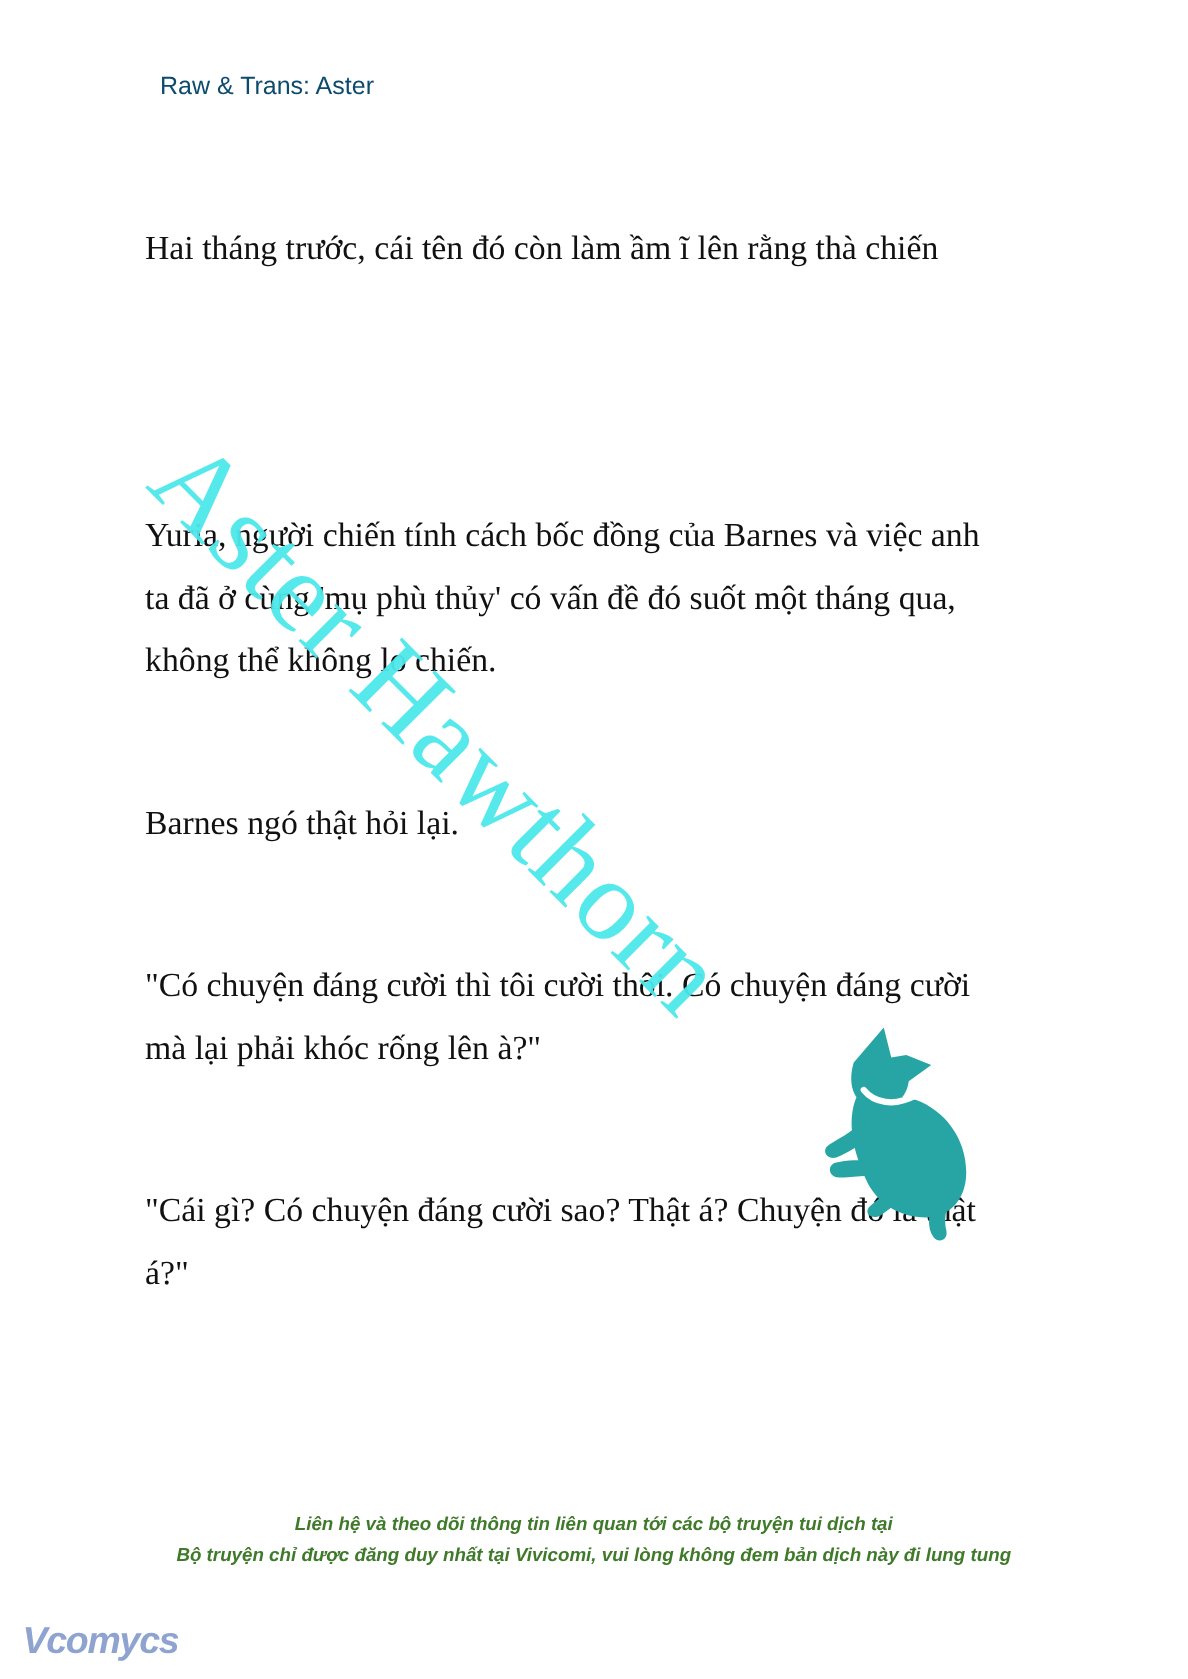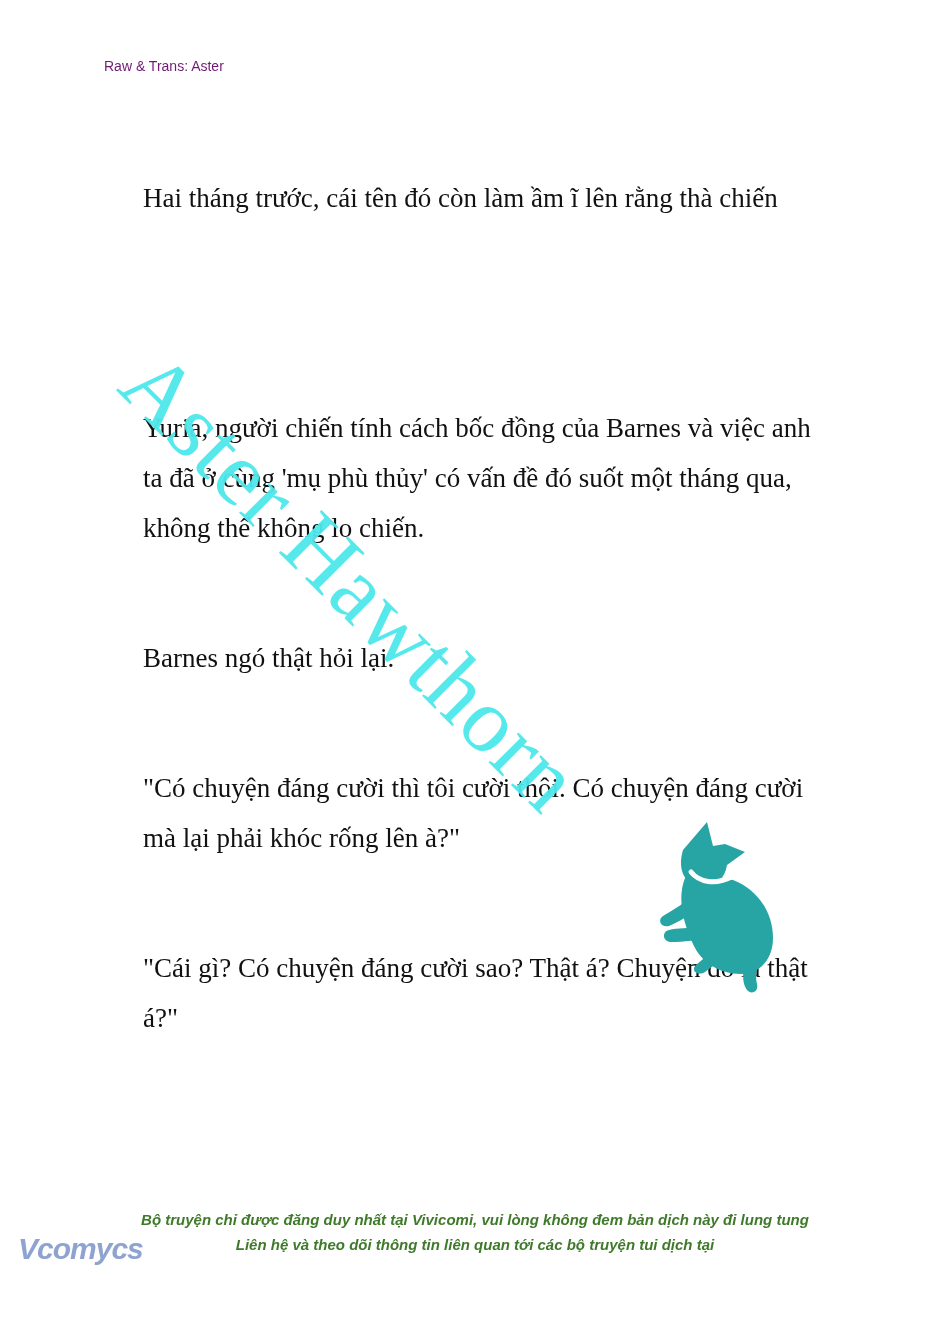--- a/index.html
+++ b/index.html
@@ -8,37 +8,37 @@
       background: #ffffff;
     }
     body {
       width: 950px;
       height: 1343px;
       position: relative;
       overflow: hidden;
     }
     .header {
       position: absolute;
-      left: 104px;
+      left: 128px;
       top: 58px;
       font-family: "Liberation Sans", sans-serif;
-      font-size: 14px;
-      color: #701a75;
+      font-size: 20px;
+      color: #0c4a6e;
     }
     .body-text {
       position: absolute;
       left: 116px;
       width: 740px;
       font-family: "Liberation Serif", serif;
       font-size: 27px;
       line-height: 50px;
       color: #111111;
       margin: 0;
     }
-    .para-line { display: block; white-space: nowrap; margin-left: 27px; }
+    .para-line { display: block; white-space: nowrap; }
 
     .watermark {
       position: absolute;
       left: 118px;
       top: 585px;
       font-family: "Liberation Serif", serif;
       font-size: 92px;
       color: #4ee8ec;
       transform: rotate(45deg);
       transform-origin: 0 0;
@@ -66,21 +66,21 @@
       font-style: italic;
       font-weight: bold;
       font-size: 15px;
       line-height: 25px;
       color: #3f7a2a;
     }
     .footer div { display: block; }
     .logo {
       position: absolute;
       left: 18px;
-      top: 1232px;
+      top: 1296px;
       width: 130px;
       height: 42px;
     }
     .logo-text {
       font-family: "Liberation Sans", sans-serif;
       font-style: italic;
       font-weight: bold;
       font-size: 30px;
       color: #8ea3cf;
       letter-spacing: -1px;
@@ -130,19 +130,19 @@
 
     <path d="M60 140 C52 146 44 152 40 156 C36 162 44 166 50 162 C58 156 66 150 72 146 Z"></path>
 
     <path d="M92 150 C88 160 86 172 92 180 C96 185 104 182 102 174 C100 166 102 158 104 150 Z"></path>
   </g>
 
   <path d="M36 62 C44 72 60 76 78 66" stroke="#ffffff" stroke-width="5" fill="none" stroke-linecap="round"></path>
 </svg>
 
 <div class="footer">
+  <div>Liên hệ và theo dõi thông tin liên quan tới các bộ truyện tui dịch tại</div>
   <div>Bộ truyện chỉ được đăng duy nhất tại Vivicomi, vui lòng không đem bản dịch này đi lung tung</div>
-  <div>Liên hệ và theo dõi thông tin liên quan tới các bộ truyện tui dịch tại</div>
 </div>
 
 <div class="logo">
   <span class="logo-text">Vcomycs</span>
 </div>
 
 </body></html>

